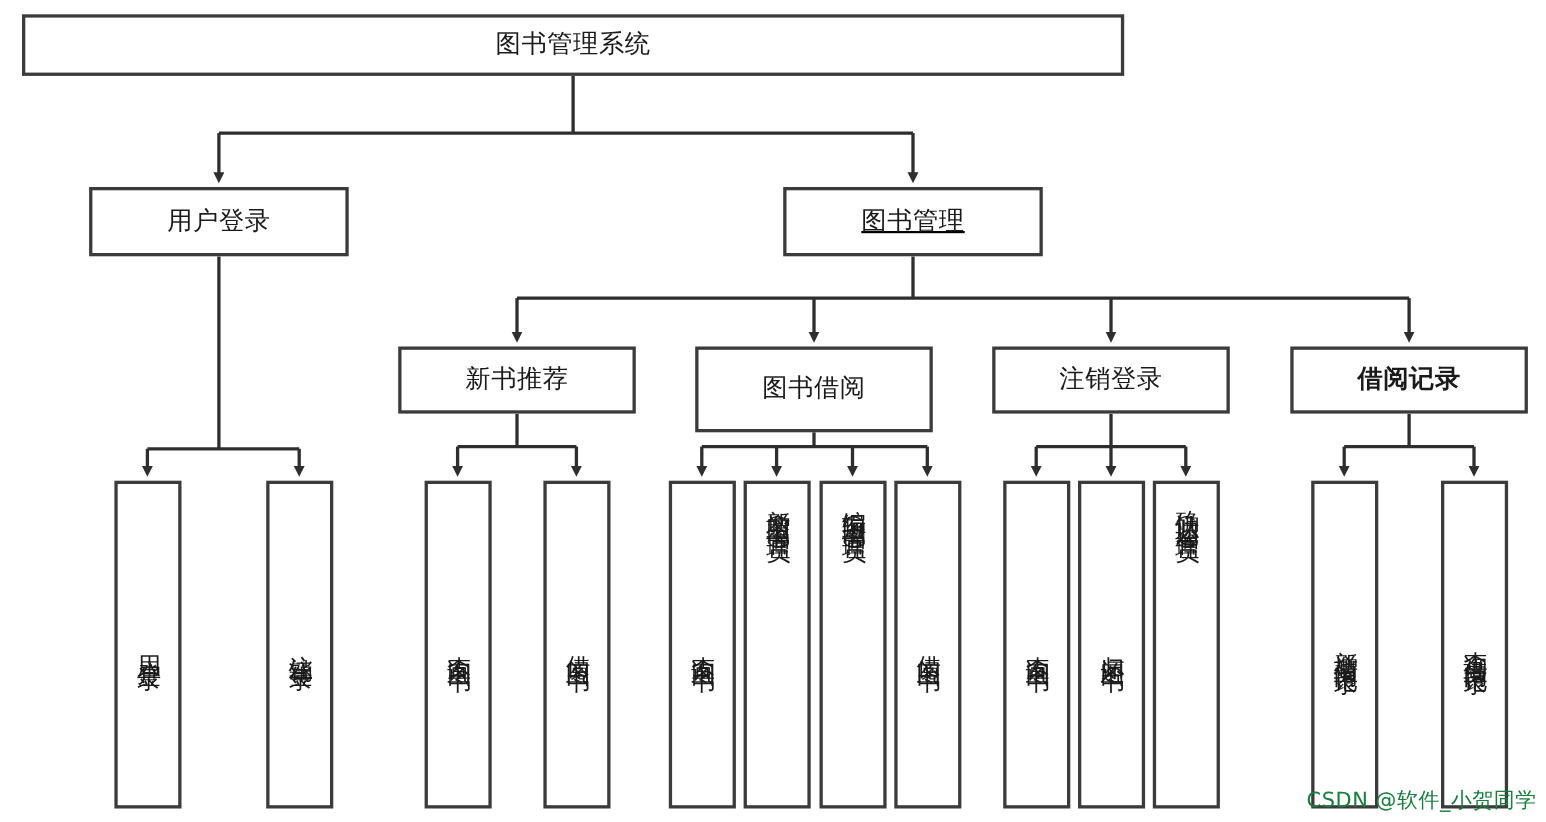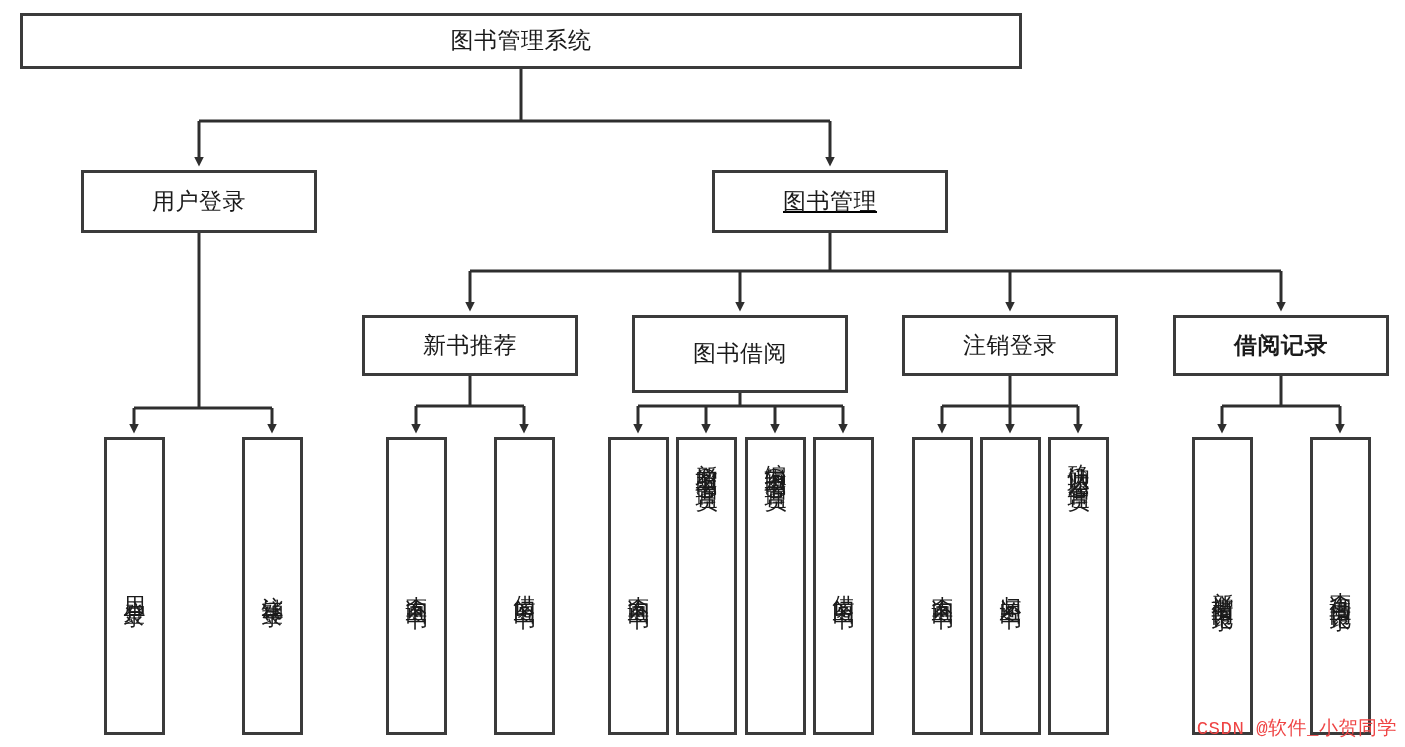--- a/index.html
+++ b/index.html
@@ -59,26 +59,25 @@
     text-align: left;
   }
 
   
   .node.leaf.c1 { align-items: center; padding-top: 0; }
 
   #watermark {
     position: absolute;
     right: 8px;
     bottom: 6px;
-    color: #ef4444;
+    color: #15803d;
     font-size: 19px;
     letter-spacing: 0.5px;
     white-space: nowrap;
     pointer-events: none;
-    font-family: Liberation Mono, monospace;
   }
 </style>
 </head>
 <body>
 
 <svg id="diagram" viewBox="0 0 1405 747" xmlns="http://www.w3.org/2000/svg">
   <defs>
     <marker id="arrow" markerWidth="11" markerHeight="11" refX="1.5" refY="5" orient="auto" markerUnits="userSpaceOnUse">
       <path d="M0,0 L10,5 L0,10 z" fill="#2e2e2e"></path>
     </marker>

